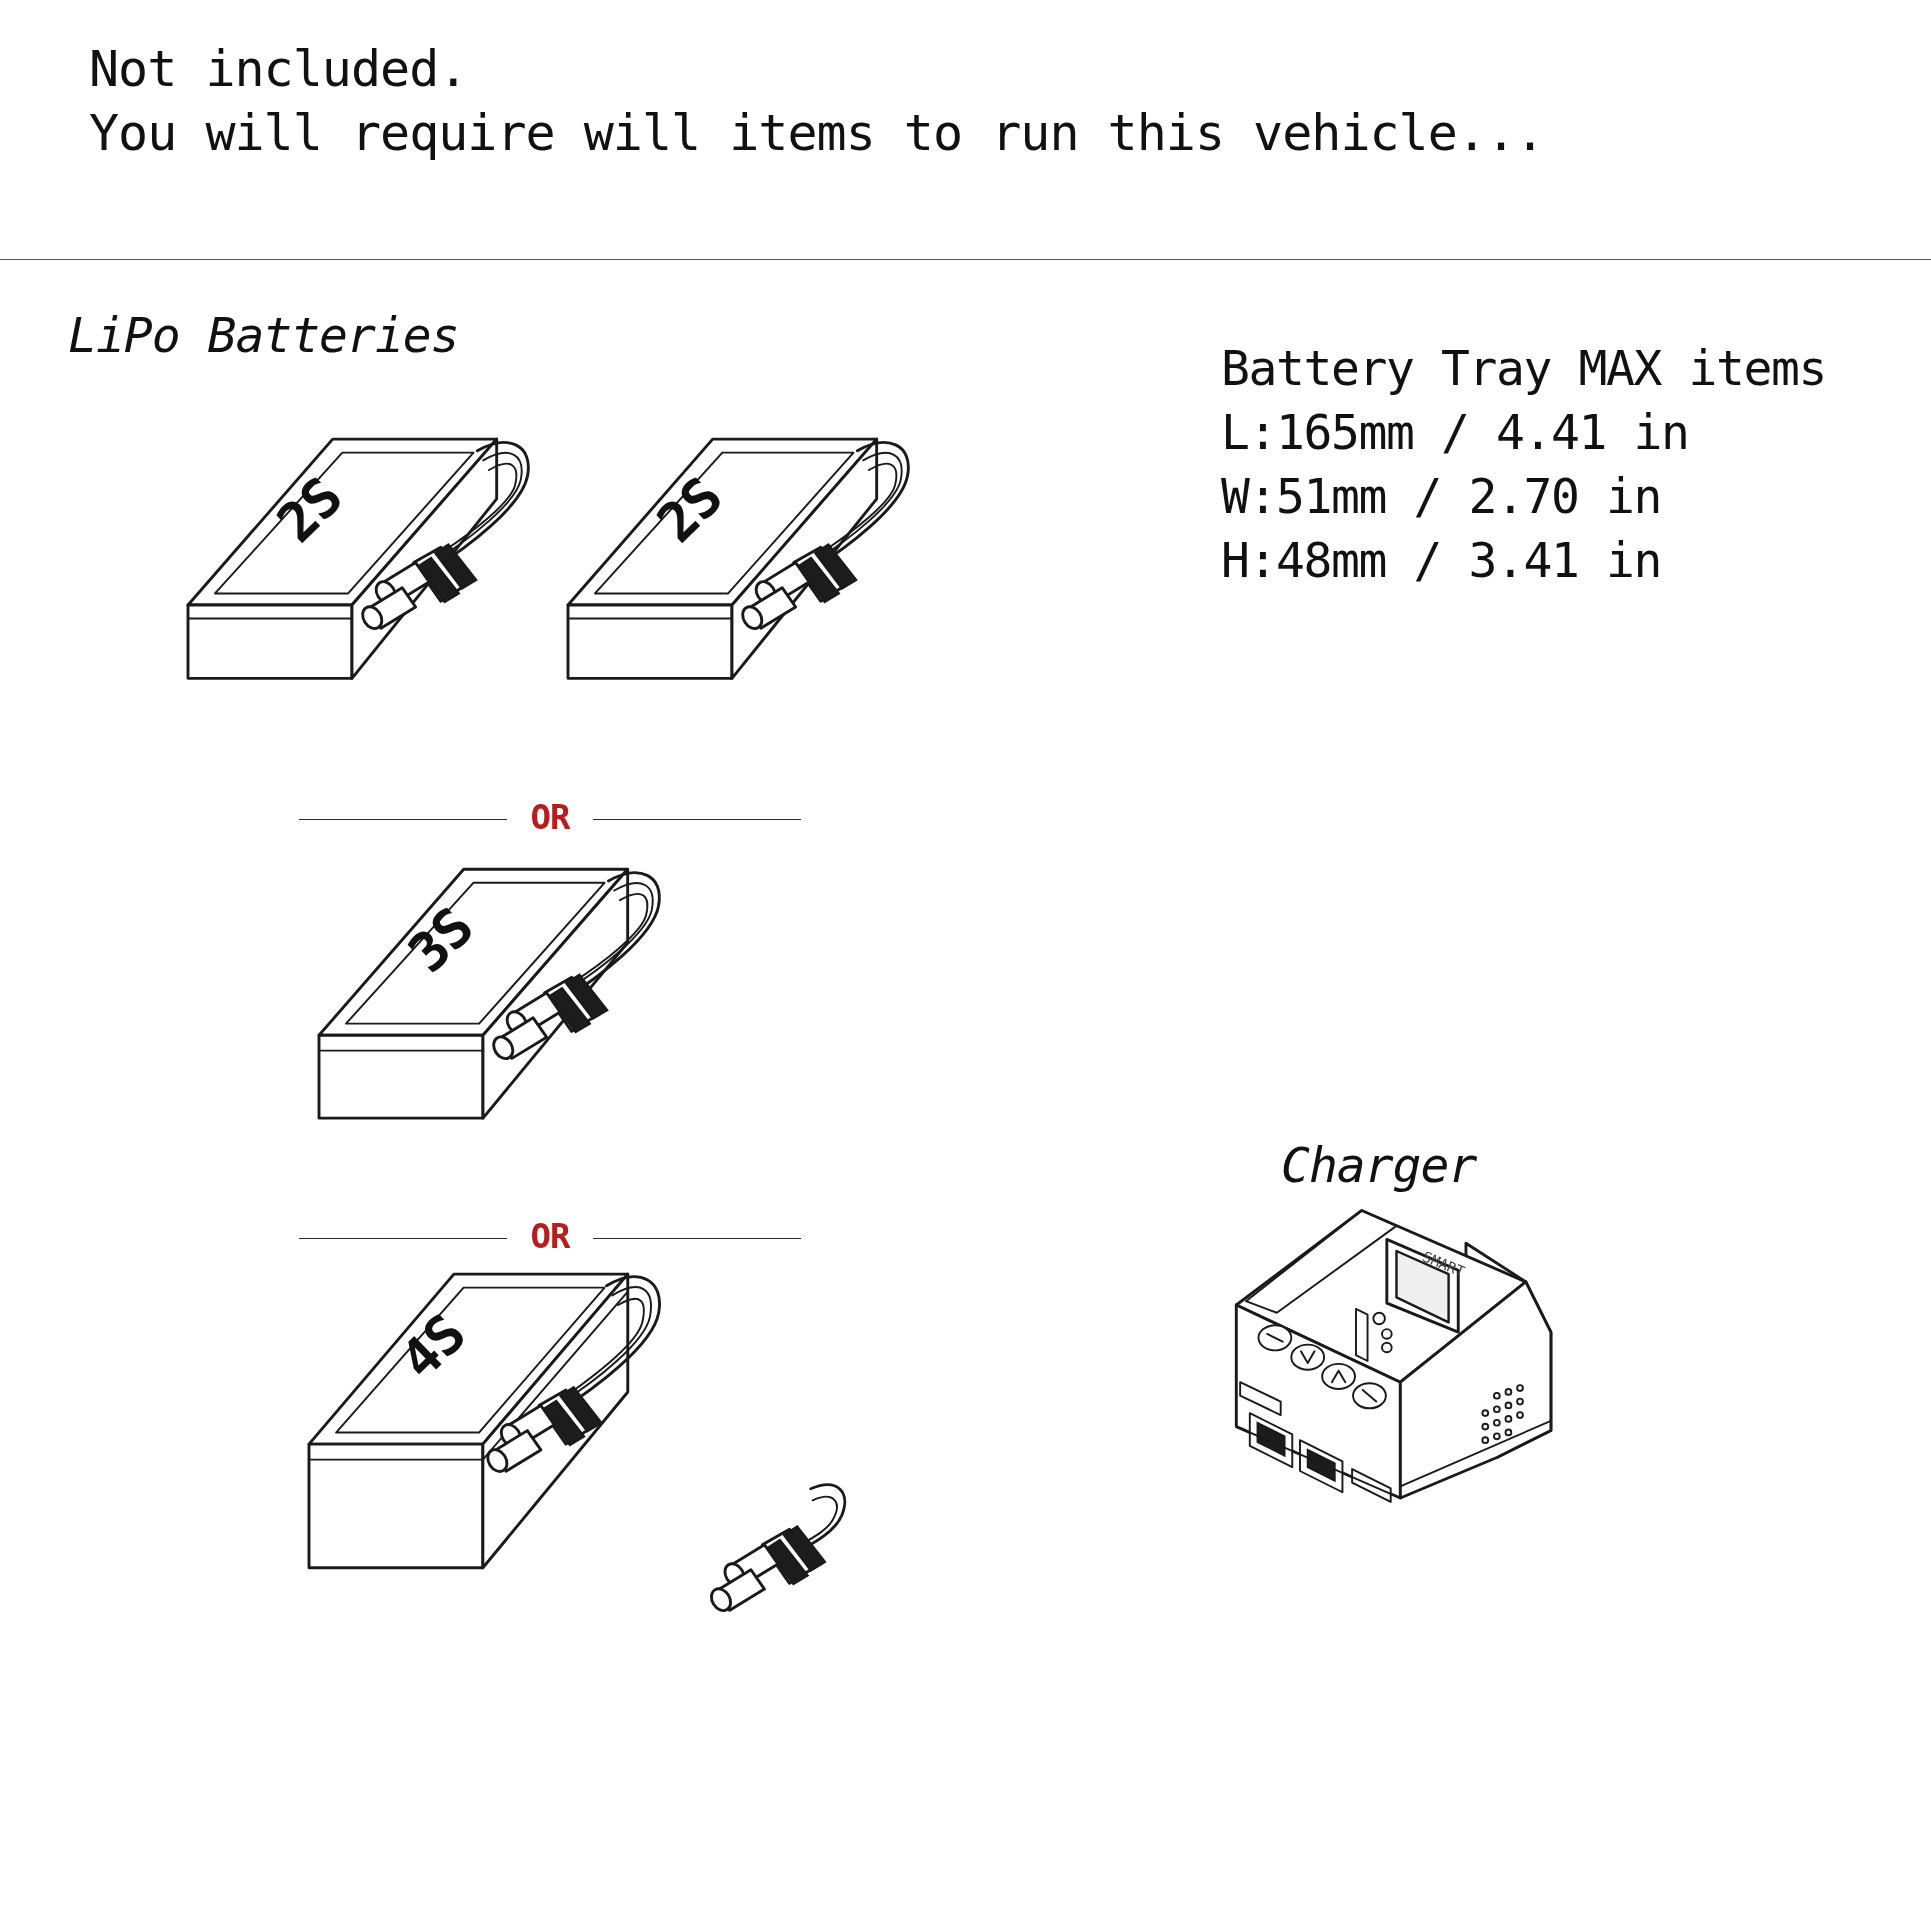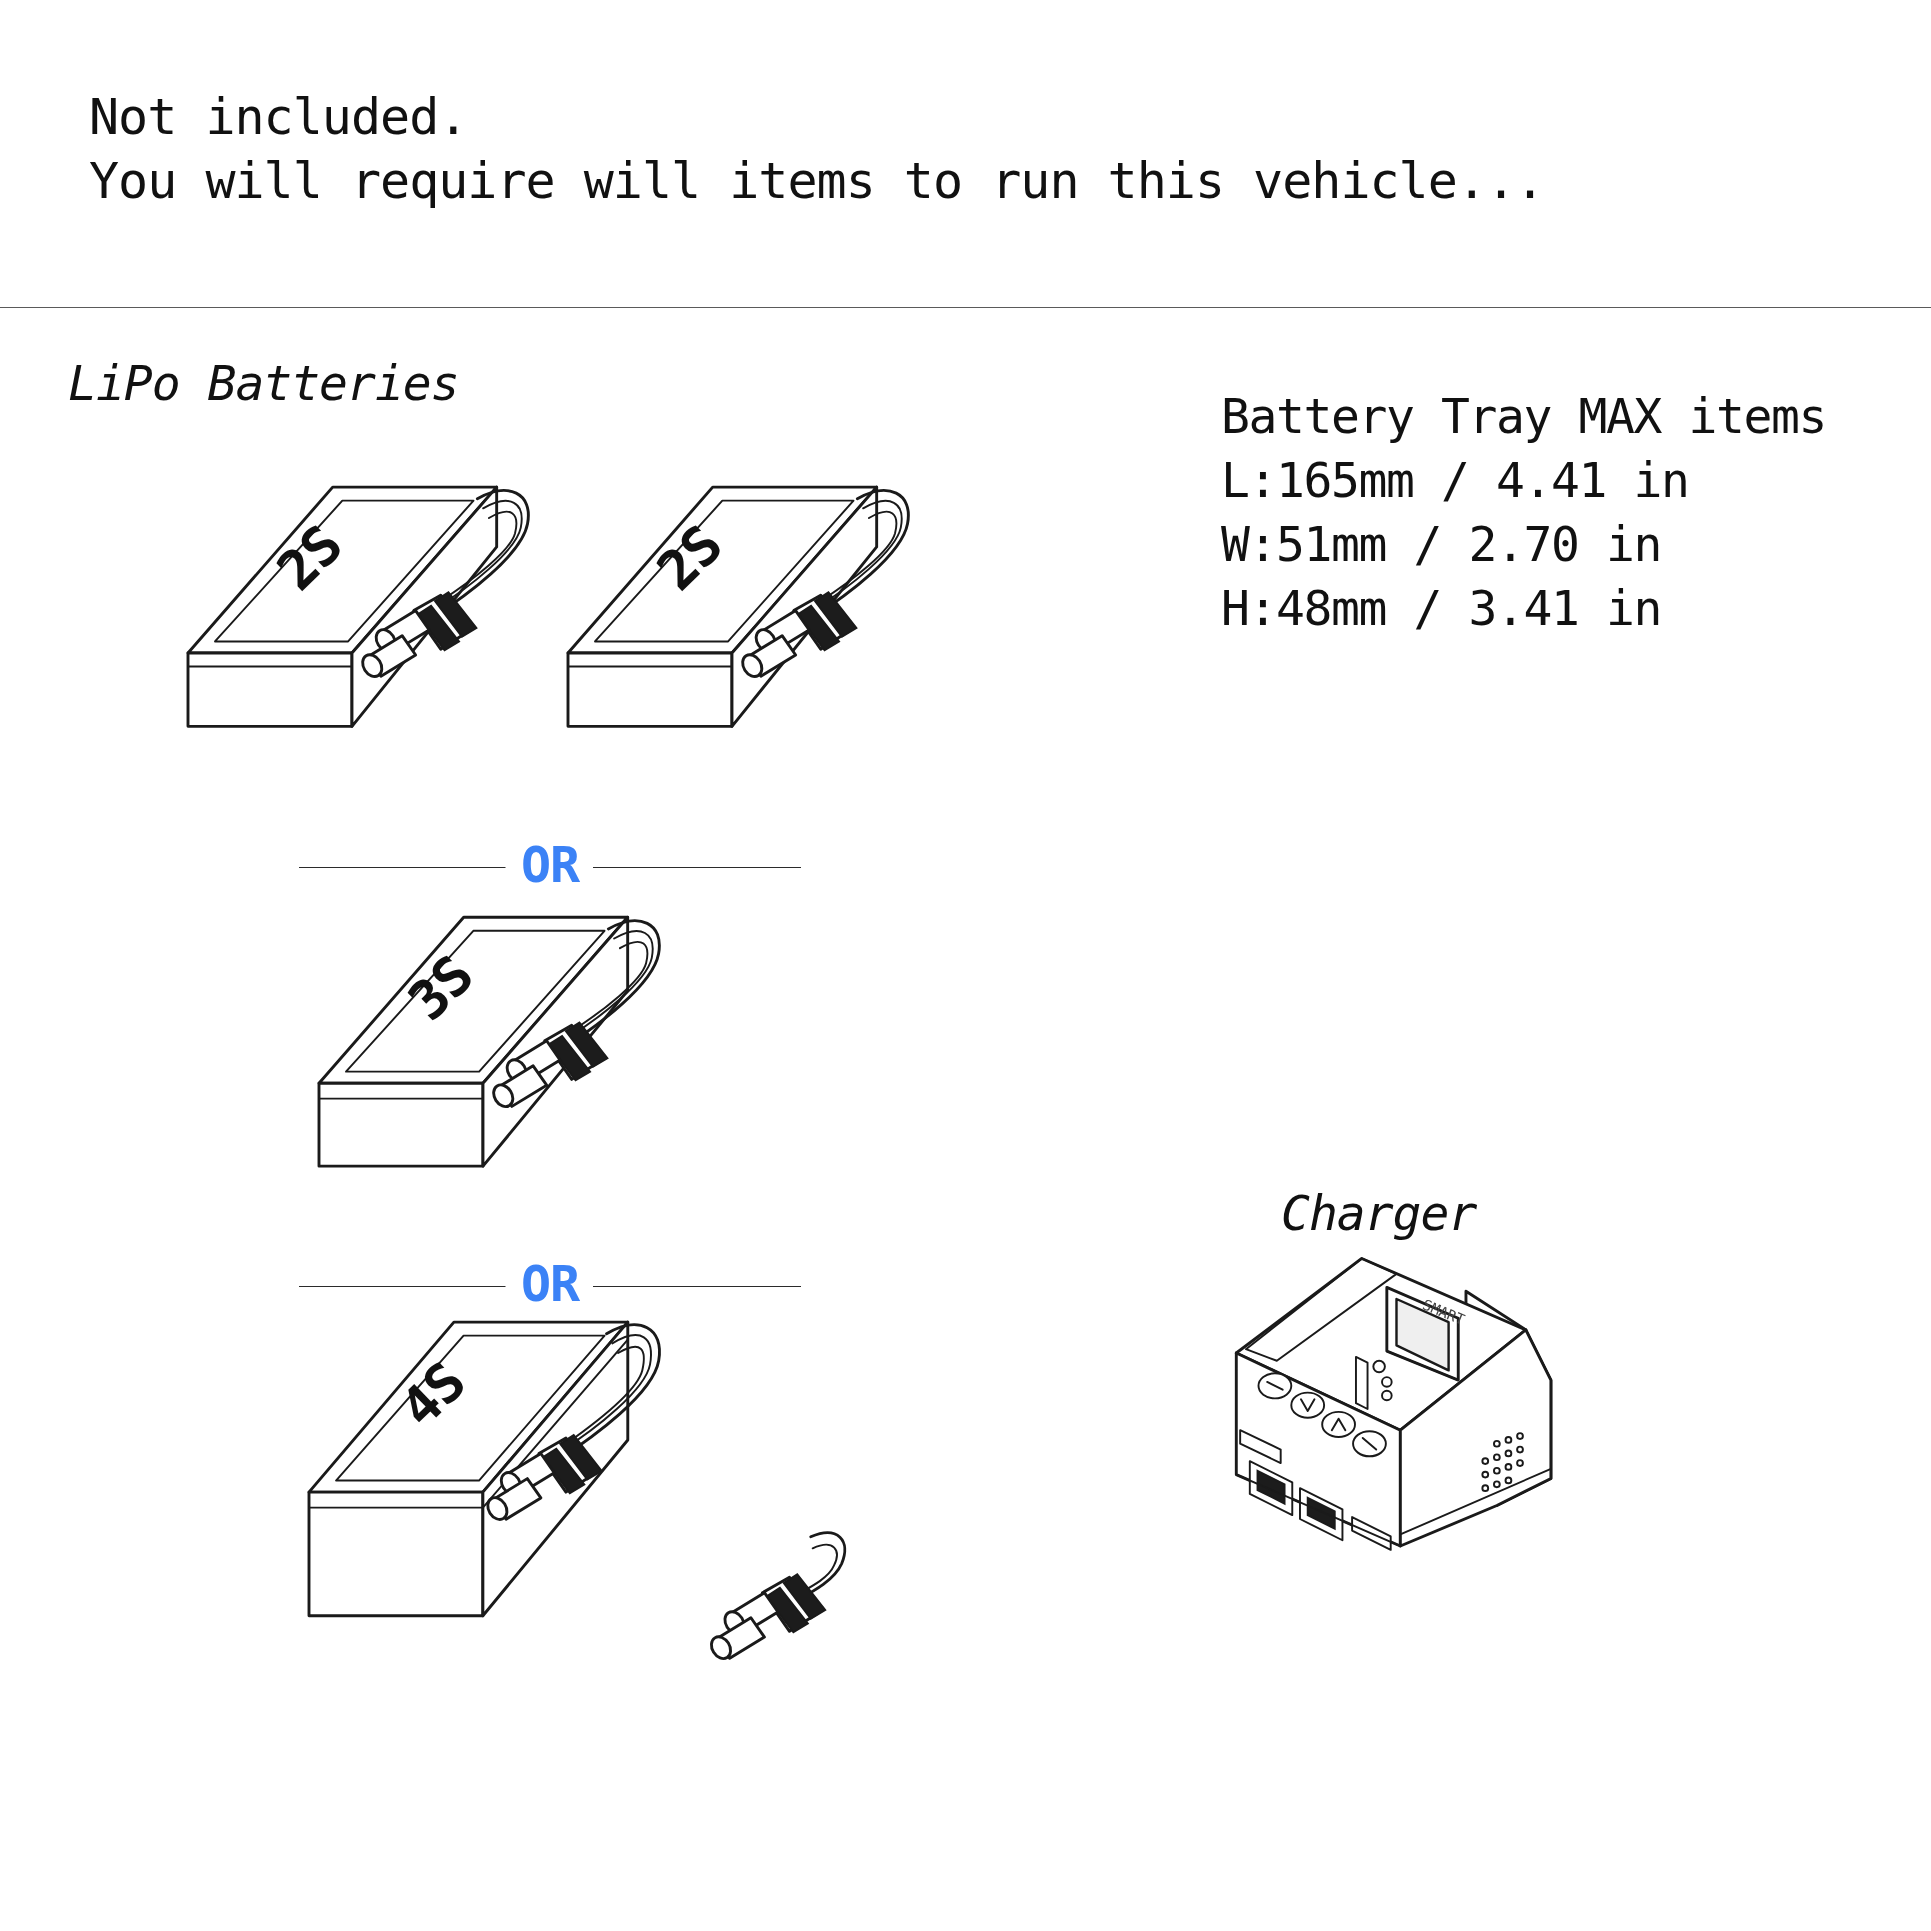--- a/index.html
+++ b/index.html
@@ -13,21 +13,20 @@
     font-family: "DejaVu Sans Mono", monospace;
     color: #111111;
     position: relative;
     overflow: hidden;
   }
   .page {
     position: absolute;
     left: 0; top: 0;
     width: 1931px;
     height: 1554px;
-    margin-top: 48px;
   }
   
   .header {
     position: absolute;
     left: 89px;
     top: 37px;
     width: 1545px;
   }
   .header-line {
     font-family: "DejaVu Sans Mono", monospace;
@@ -85,24 +84,24 @@
     border-top: 1.9px solid #2b2b2b;
   }
   .or-sep .line.left  { left: 0px;  width: 208px; }
   .or-sep .line.right { right: 0px; width: 208px; }
   .or-sep .or-label {
     position: absolute;
     left: 50%;
     top: 0;
     transform: translateX(-50%);
     font-family: "DejaVu Sans Mono", monospace;
-    font-size: 50px;
+    font-size: 34px;
     font-weight: bold;
     letter-spacing: -1px;
-    color: #3b82f6;
+    color: #b91c1c;
     background: #ffffff;
     padding: 0 15.4px;
     line-height: 54px;
   }
 
   
   .art { position: absolute; }
   #batt-2s-a { left: 188px;  top: 439px; }
   #batt-2s-b { left: 568px;  top: 439px; }
   #batt-3s   { left: 319px;  top: 869px; }

